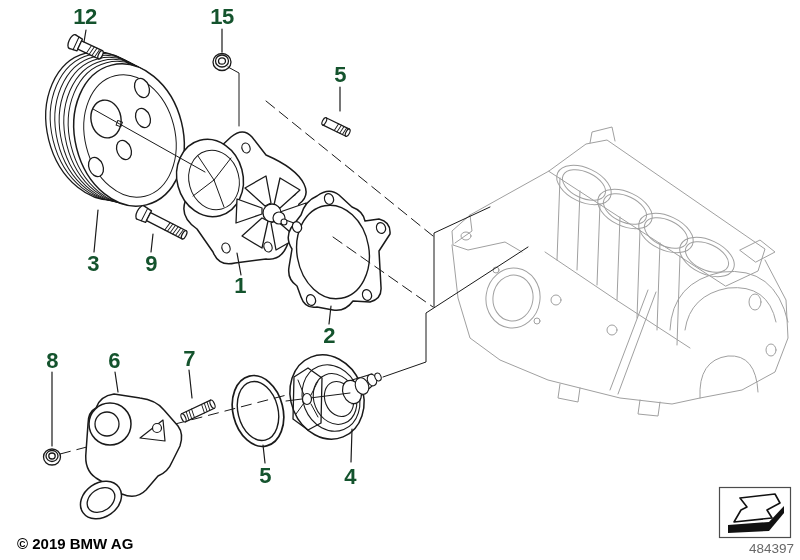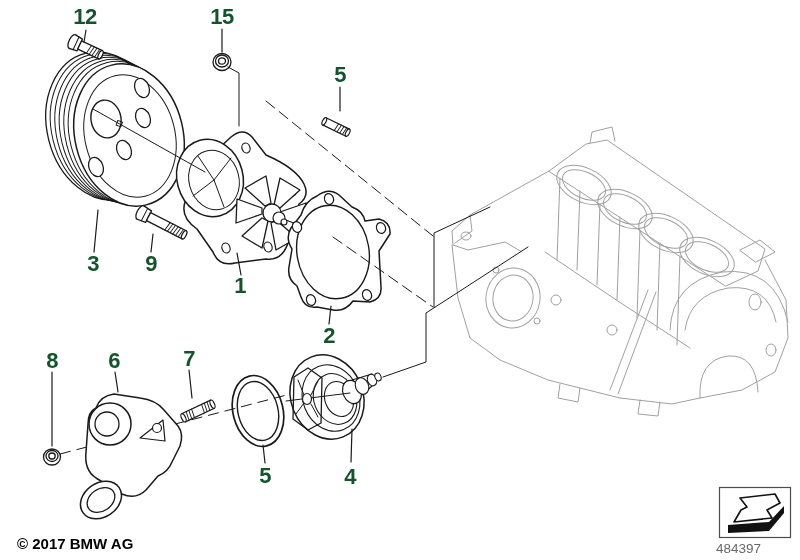--- a/index.html
+++ b/index.html
@@ -2,21 +2,21 @@
 <html><head>
 <meta charset="utf-8">
 <style>
   html,body{margin:0;padding:0;background:#ffffff;}
   .stage{position:relative;width:800px;height:560px;background:#ffffff;overflow:hidden;
          font-family:"Liberation Sans",sans-serif;}
   svg{position:absolute;left:0;top:0;}
   .callout{position:absolute;transform:translate(-50%,-50%);
            font-weight:700;font-size:22px;color:#14532d;letter-spacing:-0.5px;line-height:1;}
   .copyright{position:absolute;left:17px;top:535px;font-size:15px;font-weight:700;color:#000;}
-  .part-number{position:absolute;left:716px;top:541px;width:78px;text-align:left;
+  .part-number{position:absolute;left:716px;top:541px;width:78px;text-align:right;
                font-size:13.5px;color:#686868;}
 </style>
 </head>
 <body>
 
 <div class="stage">
 
 <svg width="800" height="560" viewBox="0 0 800 560">
 
   <g stroke="#a0a0a0" stroke-width="1" fill="none" stroke-linejoin="round" stroke-linecap="round">
@@ -278,16 +278,16 @@
 <div class="callout" style="left:350px;top:477px">4</div>
 <div class="callout" style="left:265px;top:476px">5</div>
 <div class="callout" style="left:114px;top:361px">6</div>
 <div class="callout" style="left:189px;top:359px">7</div>
 <div class="callout" style="left:52px;top:361px">8</div>
 <div class="callout" style="left:151px;top:264px">9</div>
 <div class="callout" style="left:340px;top:75px">5</div>
 <div class="callout" style="left:222px;top:17px">15</div>
 <div class="callout" style="left:85px;top:17px">12</div>
 
-<div class="copyright">© 2017 BMW AG</div>
+<div class="copyright">© 2019 BMW AG</div>
 <div class="part-number">484397</div>
 
 </div>
 
 </body></html>

